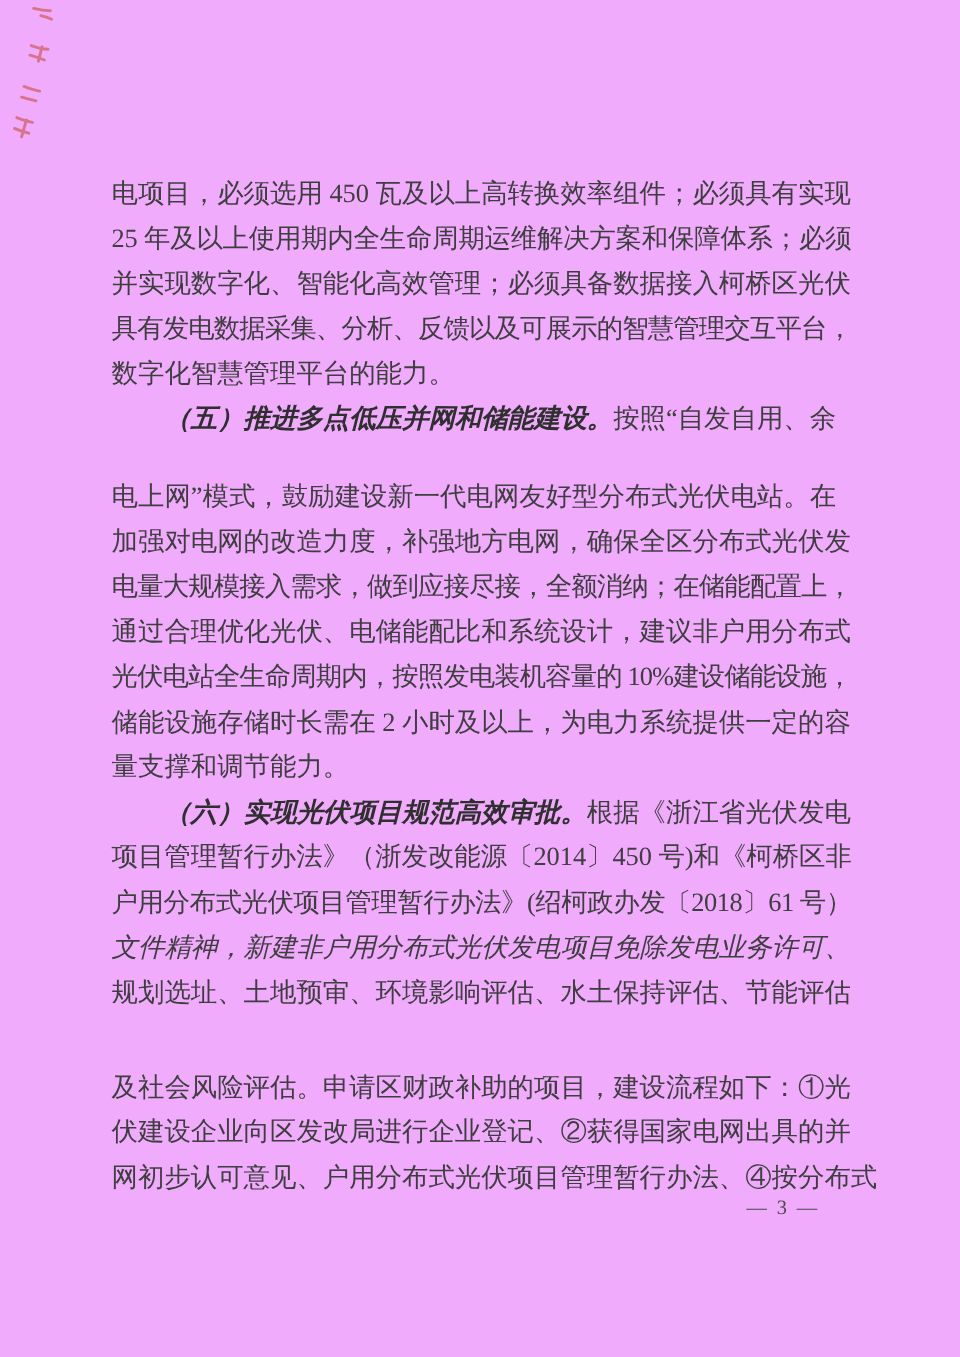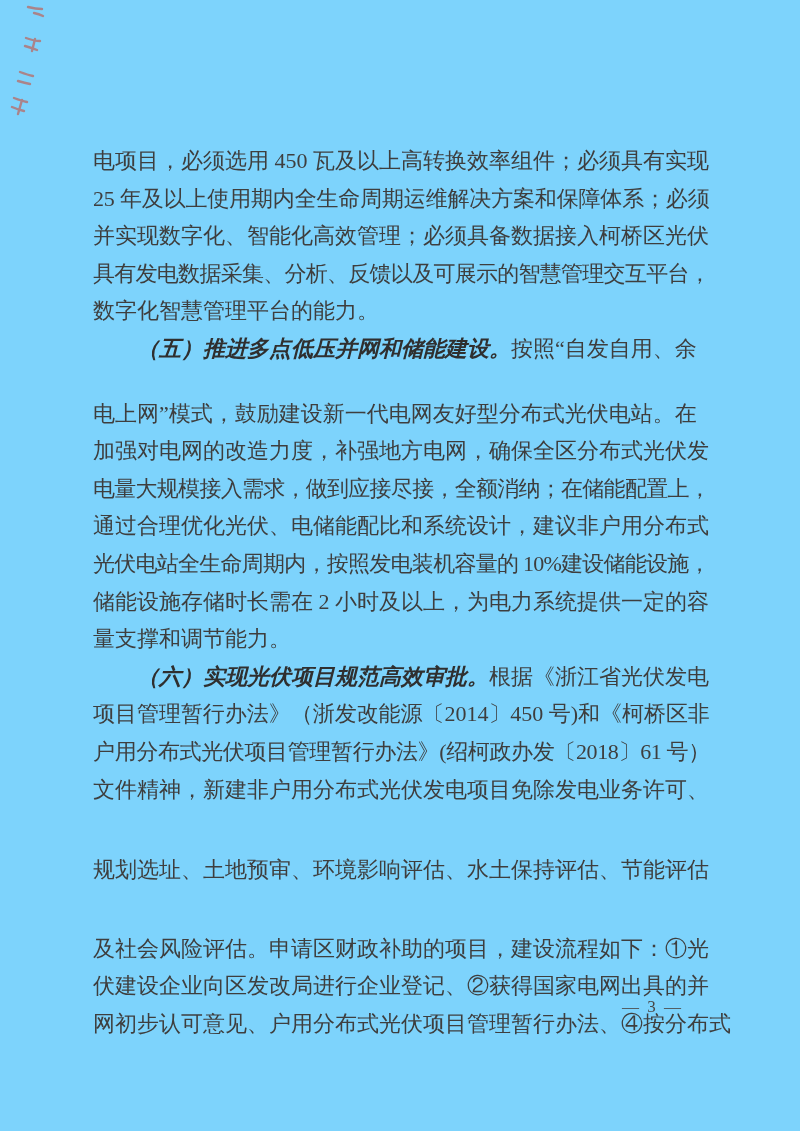--- a/index.html
+++ b/index.html
@@ -1,20 +1,20 @@
 <!DOCTYPE html>
 <html lang="zh"><head>
 <meta charset="utf-8">
 <style>
   html,body{margin:0;padding:0;background:#e8e8e8;}
   .page{
     position:relative;
     width:800px;height:1131px;
     margin:0 auto;
-    background:#7dd3fc;
+    background:#f0abfc;
     overflow:hidden;
     font-family:"Liberation Serif","DejaVu Serif",serif;
   }
   .red-marks{position:absolute;left:4px;top:2px;}
   .doc-body{
     position:absolute;left:93px;top:142px;width:617px;
     color:#3e3e3e;
   }
   .line{
     height:37.6px;line-height:37.6px;
@@ -68,22 +68,22 @@
     <div class="line" style="letter-spacing: 0px;">通过合理优化光伏、电储能配比和系统设计，建议非户用分布式</div>
     <div class="line" style="letter-spacing: -0.741935px;">光伏电站全生命周期内，按照发电装机容量的 10%建设储能设施，</div>
     <div class="line" style="letter-spacing: 0px;">储能设施存储时长需在 2 小时及以上，为电力系统提供一定的容</div>
     <div class="line">量支撑和调节能力。</div>
 
     <div class="line" style="letter-spacing: 0px;">
       <span class="heading">　　（六）实现光伏项目规范高效审批。</span><span>根据《浙江省光伏发电</span>
     </div>
     <div class="line" style="letter-spacing: -0.030303px;">项目管理暂行办法》（浙发改能源〔2014〕450 号)和《柯桥区非</div>
     <div class="line" style="letter-spacing: -0.363636px;">户用分布式光伏项目管理暂行办法》(绍柯政办发〔2018〕61 号）</div>
-    <div class="line" style="letter-spacing: 0px;">文件精神，新建非户用分布式光伏发电项目免除发电业务许可、</div>
-    <div class="line" style="letter-spacing: 0px; margin-top: 43px;">规划选址、土地预审、环境影响评估、水土保持评估、节能评估</div>
+    <div class="line" style="letter-spacing: 0px; font-style: italic;">文件精神，新建非户用分布式光伏发电项目免除发电业务许可、</div>
+    <div class="line" style="letter-spacing: 0px;">规划选址、土地预审、环境影响评估、水土保持评估、节能评估</div>
     <div class="line" style="letter-spacing: 0px; margin-top: 41px;">及社会风险评估。申请区财政补助的项目，建设流程如下：①光</div>
     <div class="line" style="letter-spacing: 0px;">伏建设企业向区发改局进行企业登记、②获得国家电网出具的并</div>
     <div class="line" style="letter-spacing: 0px;">网初步认可意见、户用分布式光伏项目管理暂行办法、④按分布式</div>
 
   </div>
 
   <div class="page-number">— 3 —</div>
 
 </div>
 

